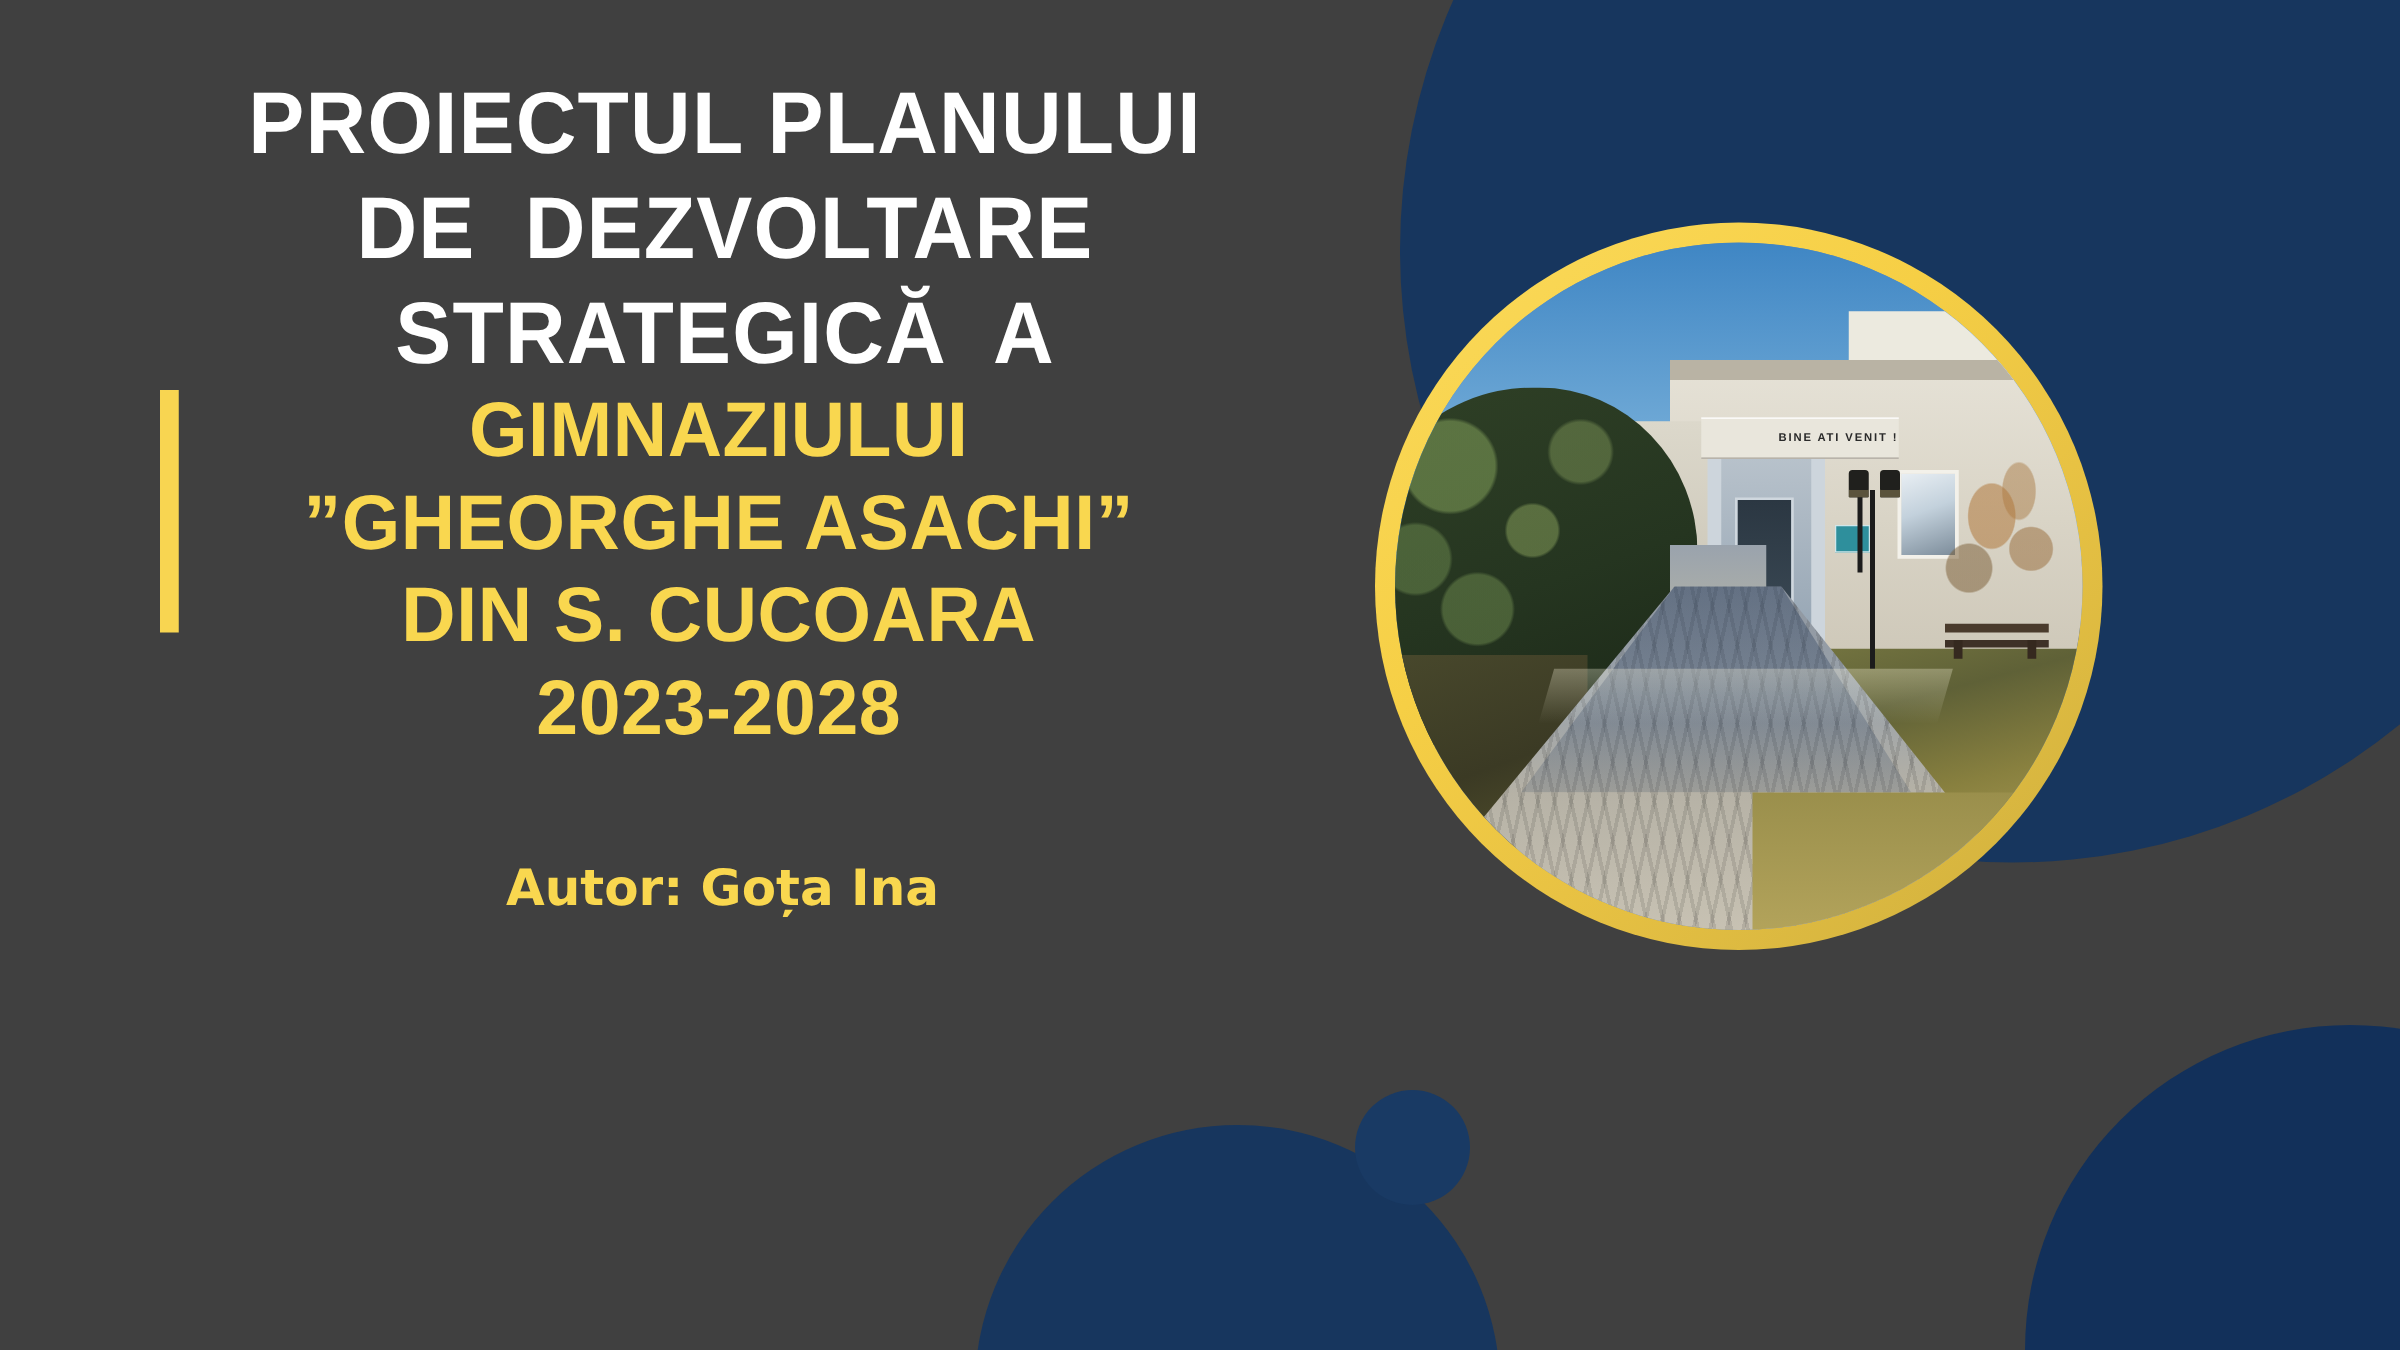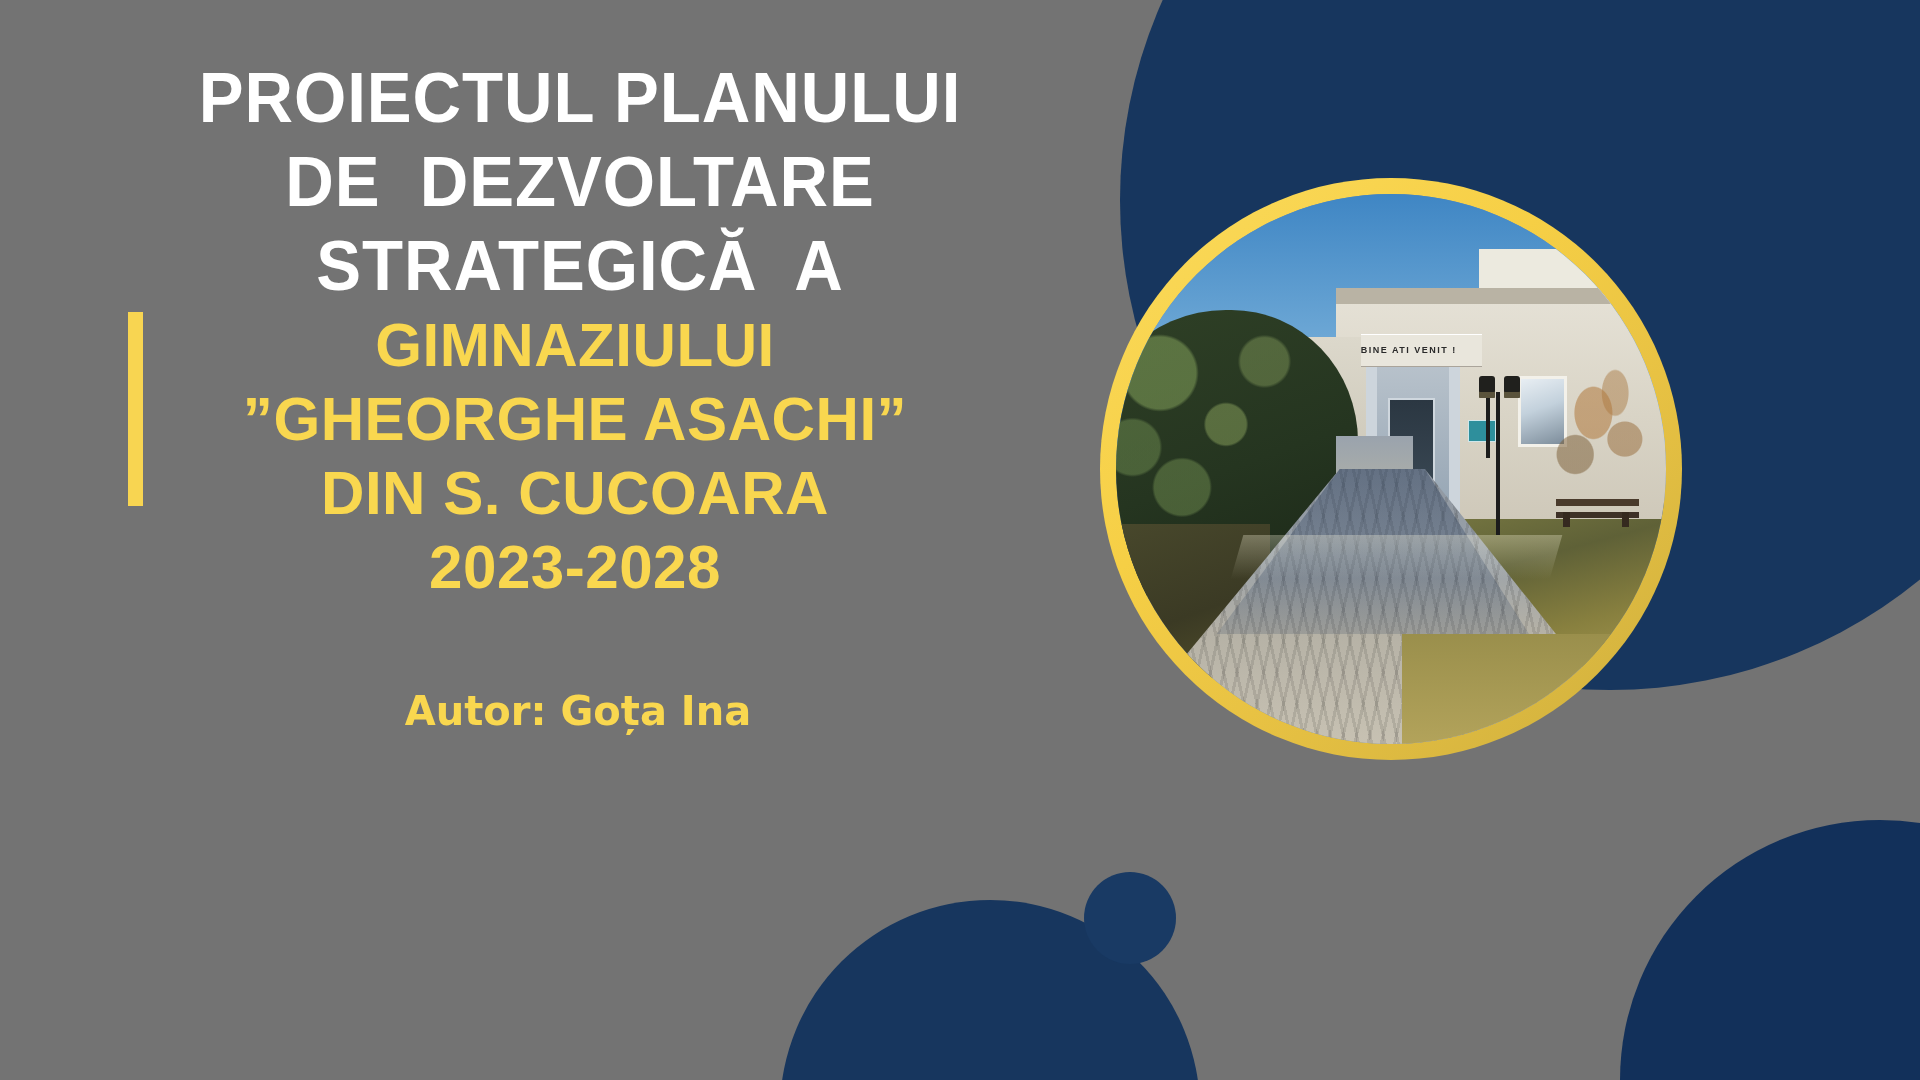--- a/index.html
+++ b/index.html
@@ -2,21 +2,21 @@
 <html><head>
 <meta charset="utf-8">
 <style>
   html,body{margin:0;padding:0;}
   body{
     width:1920px;height:1080px;overflow:hidden;
     background:#0c2a52;
     font-family:"Liberation Sans", sans-serif;
     position:relative;
   }
-  #slide{position:absolute;inset:0;overflow:hidden;background:#737373;}
+  #slide{position:absolute;inset:0;overflow:hidden;background:#404040;}
 
   
   .blob{position:absolute;border-radius:50%;background:#17365e;}
   #blob-top-right{ width:980px;height:980px; left:1120px; top:-290px; }
   #blob-bottom-left-big{ width:420px;height:420px; left:780px; top:900px; }
   #blob-small{ width:92px;height:92px; left:1084px; top:872px; background:#193a64;}
   #blob-bottom-right{ width:520px;height:520px; left:1620px; top:820px; background:#12305a;}
 
   
   #accent-bar{
@@ -90,21 +90,21 @@
        background:#b9b3a4;}
   .bld-left-wing{position:absolute;left:33%;top:26%;width:14%;height:30%;
        background:linear-gradient(180deg,#dcd8cb,#c9c4b5);}
   .entry-recess{position:absolute;left:46%;top:30%;width:16%;height:30%;
        background:linear-gradient(180deg,#b9c3cc,#93a3b2);}
   .entry-door{position:absolute;left:49.5%;top:37%;width:8.5%;height:22%;
        background:linear-gradient(180deg,#2b3742,#3d4c58);border:2px solid #cfd7de;
        box-sizing:border-box;}
   .sign-board{position:absolute;left:44.5%;top:25.5%;width:22%;height:5.5%;
        background:#e9e6dc;border-top:1px solid #fff;border-bottom:1px solid #aaa49a;
-       display:flex;align-items:center;justify-content:flex-start;overflow:hidden;}
+       display:flex;align-items:center;justify-content:flex-end;overflow:hidden;padding-left:37px;}
   .sign-text{color:#2a2a2a;font-family:"Liberation Sans",sans-serif;
        font-size:9px;font-weight:bold;letter-spacing:1.5px;white-space:nowrap;}
   .window1{position:absolute;left:73%;top:33%;width:9%;height:13%;
        background:linear-gradient(160deg,#e8eef3 0%,#c3d1dc 45%,#7d8d9b 100%);
        border:3px solid #f3f1ea;box-sizing:border-box;}
   .column-l{position:absolute;left:45.5%;top:30%;width:2%;height:30%;background:#cdd5dc;}
   .column-r{position:absolute;left:60.5%;top:30%;width:2%;height:30%;background:#cdd5dc;}
   .sign-teal{position:absolute;left:64%;top:41%;width:5%;height:4%;
        background:#2e8f9c;border:1px solid #cfe6ea;box-sizing:border-box;}
   

